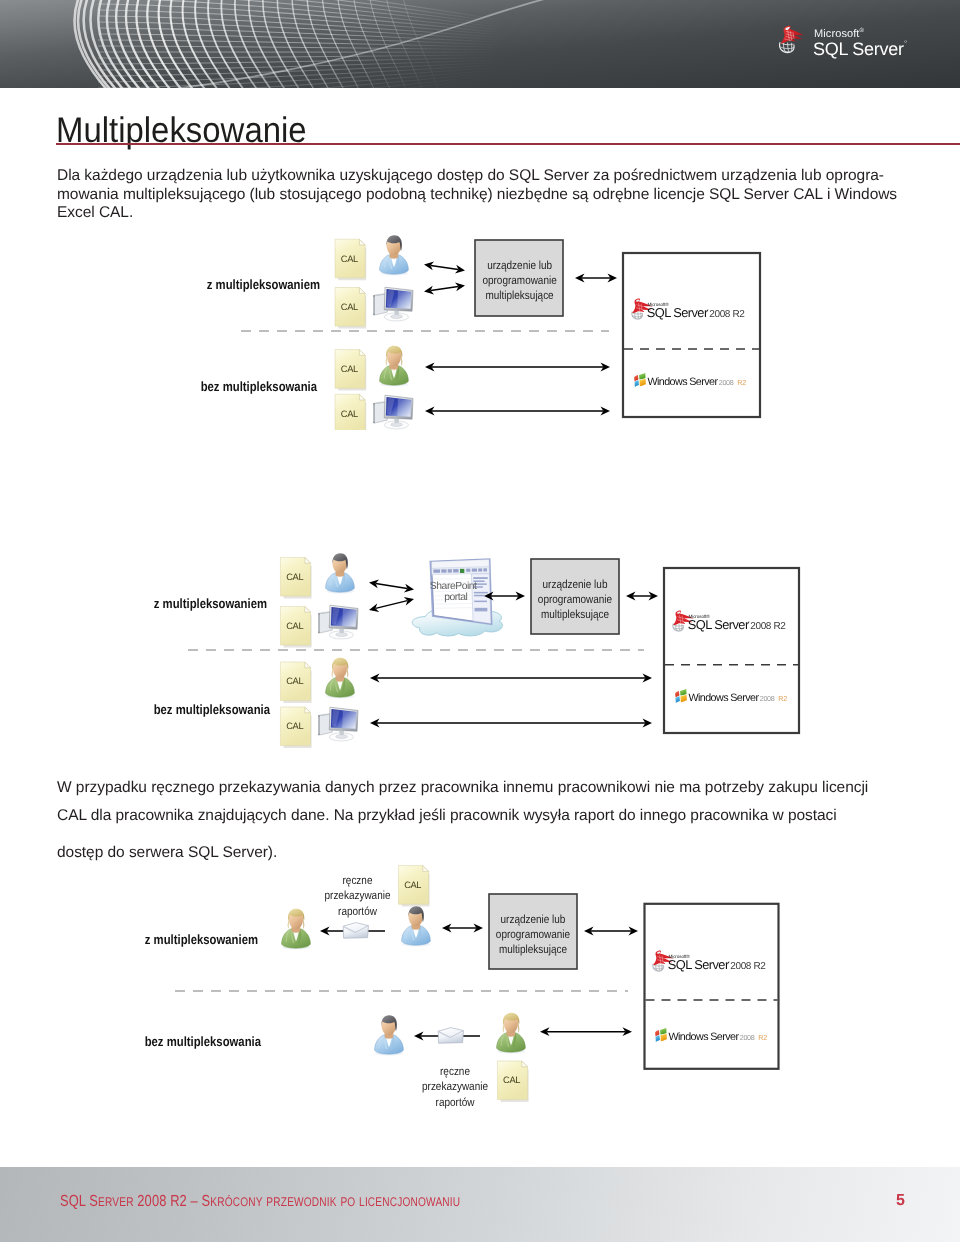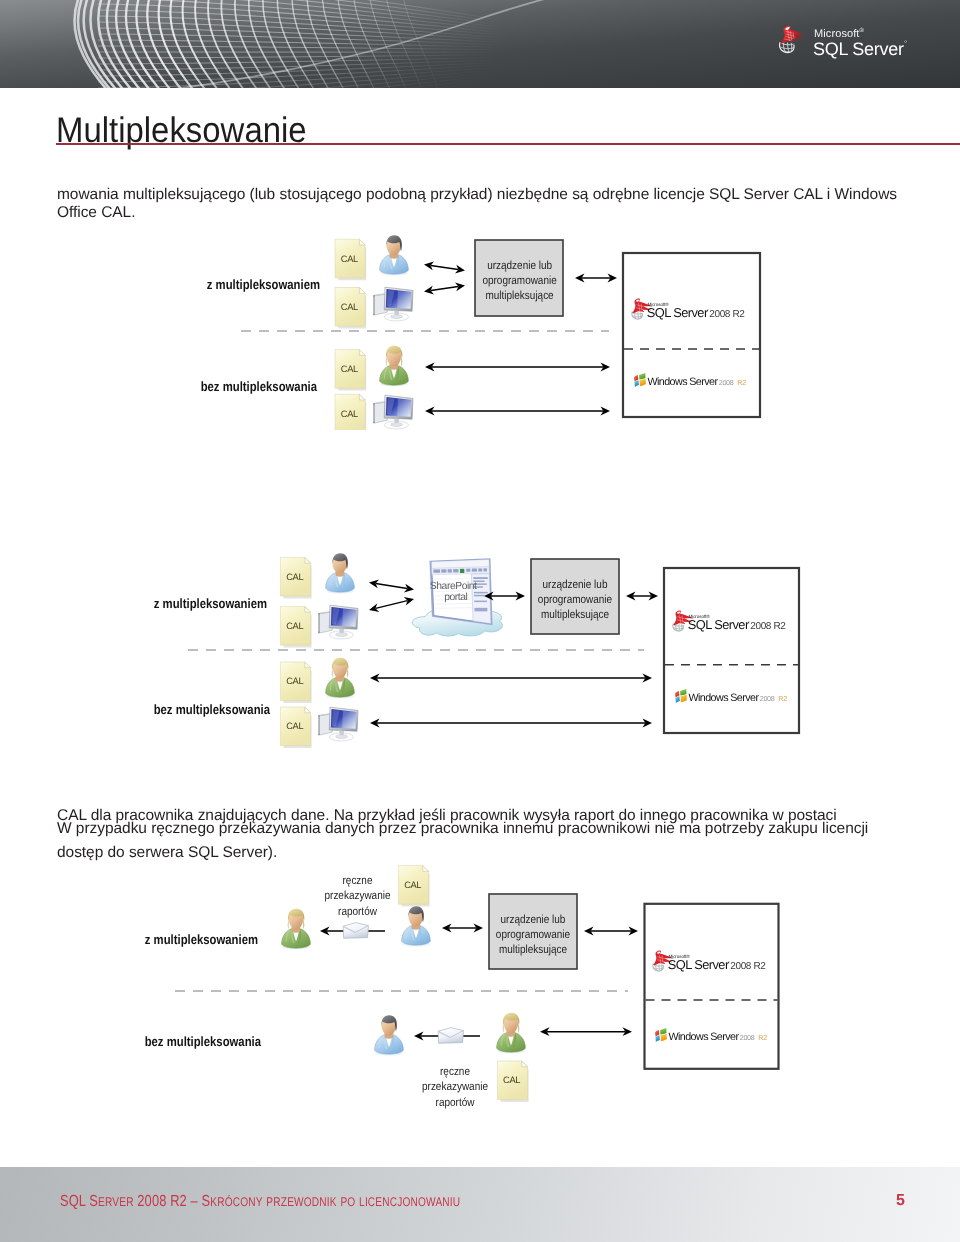--- a/index.html
+++ b/index.html
@@ -344,23 +344,24 @@
     <path d="M14.2 10.4 L 22.6 12.6 M13.8 13.8 L 24.4 16.4 M13.4 17.0 L 23.0 19.6 M12.0 20.2 L 20.6 22.4"></path>
     <path d="M16.4 9.0 L 18.6 22.6 M19.8 10.2 L 21.6 22.2 M23.4 11.8 L 24.6 20.0"></path>
   </g>
 </svg>
  <span class="lg-ms"><span>Microsoft</span><sup>®</sup></span>
  <span class="lg-prod">SQL Server</span>
  <span class="lg-tm">°</span>
 </div>
 <div class="ptitle">Multipleksowanie</div>
 <div class="trule"></div>
-<div class="para" style="left:57px;top:185.6px">mowania multipleksującego (lub stosującego podobną przykład) niezbędne są odrębne licencje SQL Server CAL i Windows</div>
-<div class="para" style="left:57px;top:204.2px">Office CAL.</div>
-<div class="para" style="left:57px;top:820px">W przypadku ręcznego przekazywania danych przez pracownika innemu pracownikowi nie ma potrzeby zakupu licencji</div>
+<div class="para" style="left:57px;top:167.0px">Dla każdego urządzenia lub użytkownika uzyskującego dostęp do SQL Server za pośrednictwem urządzenia lub oprogra-</div>
+<div class="para" style="left:57px;top:185.6px">mowania multipleksującego (lub stosującego podobną technikę) niezbędne są odrębne licencje SQL Server CAL i Windows</div>
+<div class="para" style="left:57px;top:204.2px">Excel CAL.</div>
+<div class="para" style="left:57px;top:779px">W przypadku ręcznego przekazywania danych przez pracownika innemu pracownikowi nie ma potrzeby zakupu licencji</div>
 <div class="para" style="left:57px;top:807.1px">CAL dla pracownika znajdujących dane. Na przykład jeśli pracownik wysyła raport do innego pracownika w postaci</div>
 <div class="para" style="left:57px;top:844.3px">dostęp do serwera SQL Server).</div>
 <svg class="sv" style="left:195px;top:230px" width="580" height="200" viewBox="0 0 580 200">
       <use href="#ico-cal" x="139.2" y="8.199999999999989" width="36" height="44"></use>
       <text transform="scale(0.9995,1)" x="154.40" y="31.60" font-family="'Liberation Sans',sans-serif" font-size="9.3" fill="#46421f" text-anchor="middle" letter-spacing="-0.35">CAL</text>
       <use href="#ico-user-blue" x="182" y="4" width="34" height="43"></use>
       <use href="#ico-cal" x="139.2" y="56.5" width="36" height="44"></use>
       <text transform="scale(0.9995,1)" x="154.40" y="79.90" font-family="'Liberation Sans',sans-serif" font-size="9.3" fill="#46421f" text-anchor="middle" letter-spacing="-0.35">CAL</text>
       <use href="#ico-monitor" x="173" y="53" width="50" height="41"></use>
       <g>

